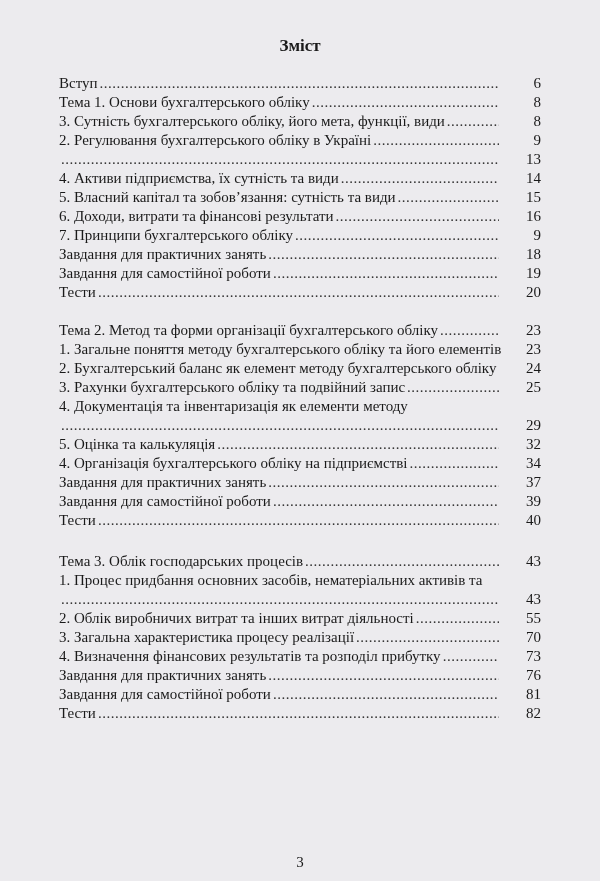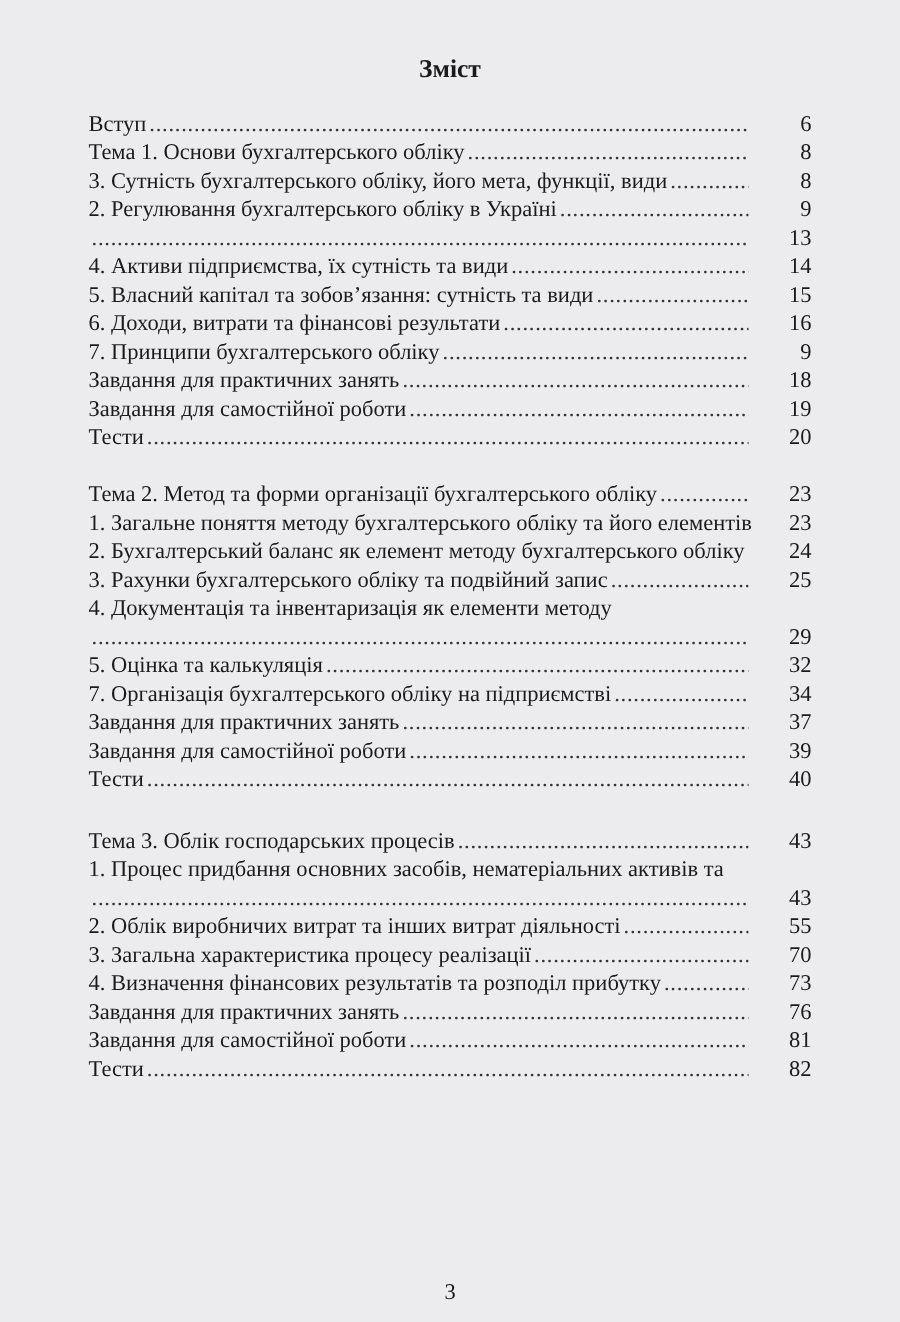--- a/index.html
+++ b/index.html
@@ -131,21 +131,21 @@
       <div class="row">
         <span class="dots"></span>
         <span class="page-num">29</span>
       </div>
       <div class="row">
         <span class="label">5. Оцінка та калькуляція</span>
         <span class="dots"></span>
         <span class="page-num">32</span>
       </div>
       <div class="row">
-        <span class="label">7. Організація бухгалтерського обліку на підприємстві</span>
+        <span class="label">4. Організація бухгалтерського обліку на підприємстві</span>
         <span class="dots"></span>
         <span class="page-num">34</span>
       </div>
       <div class="row">
         <span class="label">Завдання для практичних занять</span>
         <span class="dots"></span>
         <span class="page-num">37</span>
       </div>
       <div class="row">
         <span class="label">Завдання для самостійної роботи</span>

